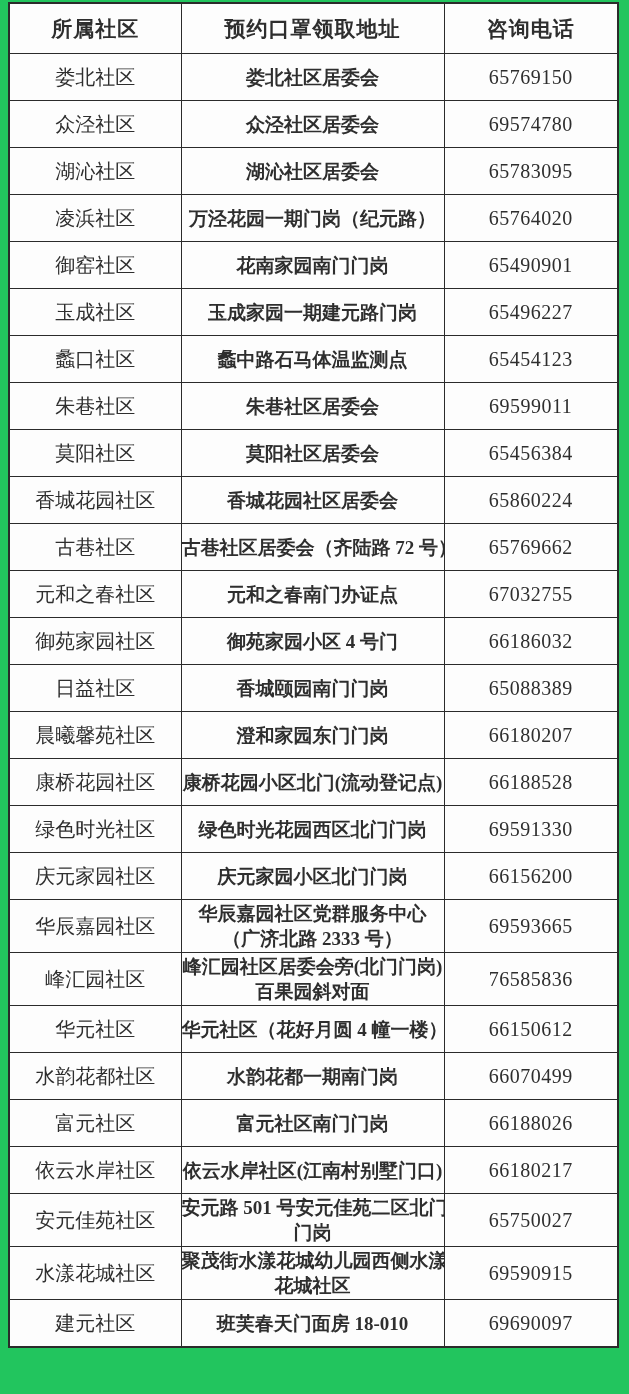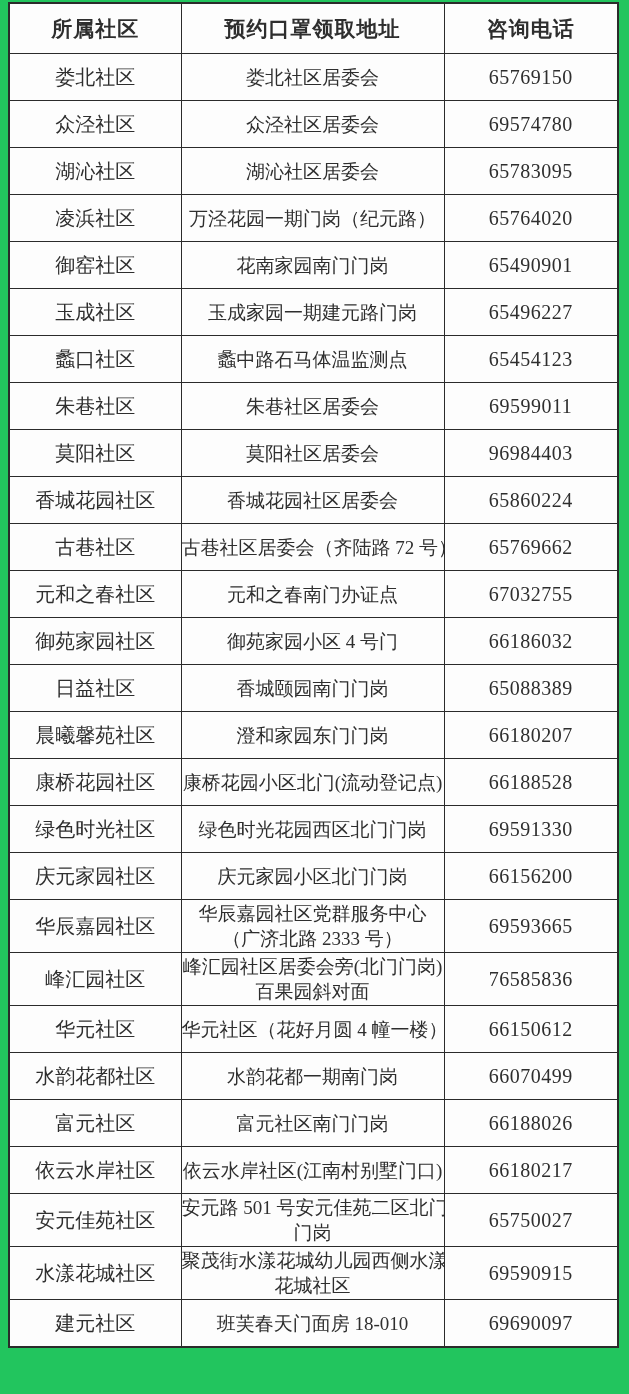--- a/index.html
+++ b/index.html
@@ -45,20 +45,21 @@
     padding: 2px 0;
   }
   td {
     font-size: 20px;
     height: 44px;
     line-height: 25px;
   }
   td.addr {
     font-size: 19px;
     white-space: pre;
+    font-weight: bold;
   }
   td.phone {
     letter-spacing: 0.5px;
   }
 </style>
 </head>
 <body>
 
 <div class="page">
   <table class="mask-table">
@@ -111,21 +112,21 @@
         <td class="phone">65454123</td>
       </tr>
       <tr>
         <td class="comm">朱巷社区</td>
         <td class="addr">朱巷社区居委会</td>
         <td class="phone">69599011</td>
       </tr>
       <tr>
         <td class="comm">莫阳社区</td>
         <td class="addr">莫阳社区居委会</td>
-        <td class="phone">96984403</td>
+        <td class="phone">65456384</td>
       </tr>
       <tr>
         <td class="comm">香城花园社区</td>
         <td class="addr">香城花园社区居委会</td>
         <td class="phone">65860224</td>
       </tr>
       <tr>
         <td class="comm">古巷社区</td>
         <td class="addr">古巷社区居委会（齐陆路 72 号）</td>
         <td class="phone">65769662</td>

